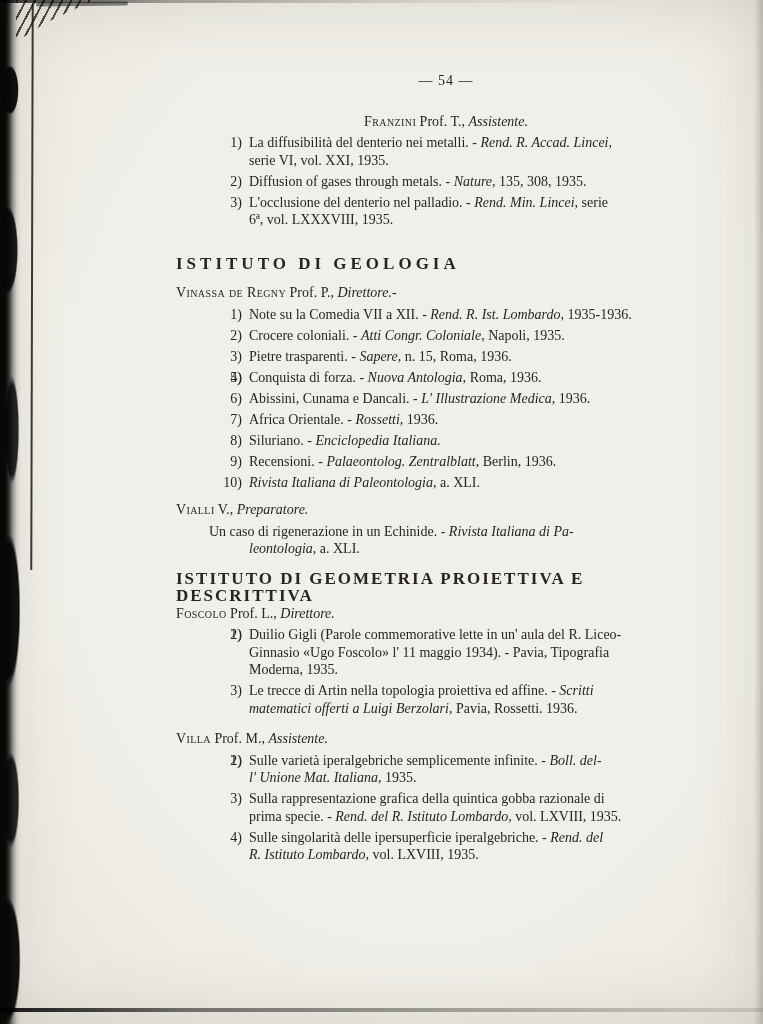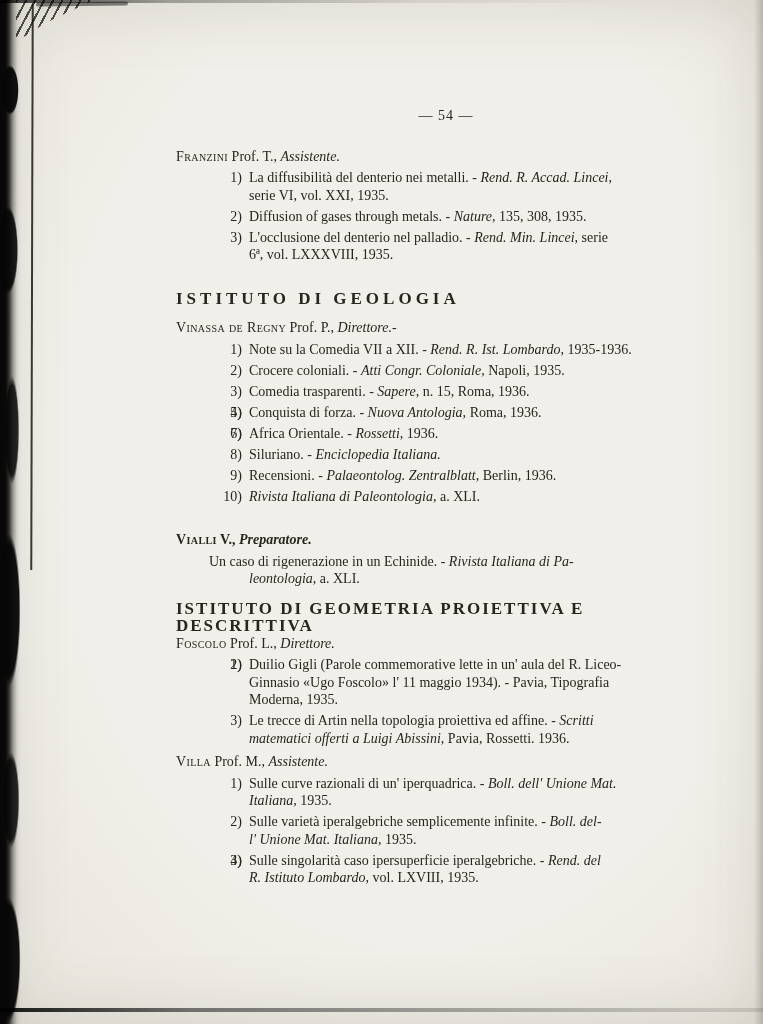--- a/index.html
+++ b/index.html
@@ -48,27 +48,27 @@
     left:0;top:1008px;width:100%;height:4px;
     background:linear-gradient(90deg, rgba(0,0,0,.9), rgba(0,0,0,.5) 25%, rgba(0,0,0,.3) 60%, rgba(0,0,0,.12) 95%);
   }
   #edge-right{
     right:0;top:0;width:9px;height:100%;
     background:linear-gradient(270deg, rgba(105,98,85,.3), transparent);
   }
   
   .content{
     position:absolute;left:176px;top:0;width:540px;
-    padding-top:107px;font-size:14px;line-height:17.5px;
+    padding-top:72px;font-size:14px;line-height:17.5px;
   }
   .page-number{text-align:center;letter-spacing:1px;margin:0 0 0 0;}
   .author{margin:0 0 4px 0;}
-  .mt-franzini{margin-top:23px;}
-  .mt-vialli{margin-top:26px;font-weight:bold;}
-  .mt-villa{margin-top:6px;}
+  .mt-franzini{margin-top:23px;text-align:center;}
+  .mt-vialli{margin-top:10px;}
+  .mt-villa{margin-top:13px;}
   .inst-heading{font-weight:bold;text-align:left;margin:0;}
   .inst-heading.geologia{font-size:17px;letter-spacing:4px;margin:26px 0 12px 0;}
   .inst-heading.geometria{font-size:17px;letter-spacing:2px;margin:12px 0 0 0;}
   .pub-item{position:relative;padding-left:73px;margin-bottom:3.5px;}
   .pub-num{position:absolute;left:0;top:0;width:66px;text-align:right;}
   .hang-para{margin:0;padding-left:73px;text-indent:-40px;}
   .seg.it{font-style:italic;}
   .seg.sc{font-variant:small-caps;letter-spacing:.4px;}
 </style>
 </head>
@@ -94,44 +94,44 @@
         <div class="pub-item"><span class="pub-num">2)</span><span class="pub-body"><span class="seg">Diffusion of gases through metals. - </span><span class="seg it">Nature,</span><span class="seg"> 135, 308, 1935.</span></span></div>
         <div class="pub-item"><span class="pub-num">3)</span><span class="pub-body"><span class="seg">L'occlusione del denterio nel palladio. - </span><span class="seg it">Rend. Min. Lincei,</span><span class="seg"> serie</span><br><span class="seg">6ª, vol. LXXXVIII, 1935.</span></span></div>
       </div>
 
     <h2 class="inst-heading geologia">ISTITUTO DI GEOLOGIA</h2>
 
     <p class="author"><span class="seg sc">Vinassa de Regny</span><span class="seg"> Prof. P., </span><span class="seg it">Direttore.-</span></p>
     <div>
         <div class="pub-item"><span class="pub-num">1)</span><span class="pub-body"><span class="seg">Note su la Comedia VII a XII. - </span><span class="seg it">Rend. R. Ist. Lombardo,</span><span class="seg"> 1935-1936.</span></span></div>
         <div class="pub-item"><span class="pub-num">2)</span><span class="pub-body"><span class="seg">Crocere coloniali. - </span><span class="seg it">Atti Congr. Coloniale,</span><span class="seg"> Napoli, 1935.</span></span></div>
-        <div class="pub-item"><span class="pub-num">3)</span><span class="pub-body"><span class="seg">Comedia trasparenti. - </span><span class="seg it">Sapere,</span><span class="seg"> n. 15, Roma, 1936.</span></span></div>
+        <div class="pub-item"><span class="pub-num">3)</span><span class="pub-body"><span class="seg">Pietre trasparenti. - </span><span class="seg it">Sapere,</span><span class="seg"> n. 15, Roma, 1936.</span></span></div>
         <div class="pub-item"><span class="pub-num">4)</span></div>
         <div class="pub-item"><span class="pub-num">5)</span><span class="pub-body"><span class="seg">Conquista di forza. - </span><span class="seg it">Nuova Antologia,</span><span class="seg"> Roma, 1936.</span></span></div>
-        <div class="pub-item"><span class="pub-num">6)</span></div>
+        <div class="pub-item"><span class="pub-num">6)</span><span class="pub-body"><span class="seg">Abissini, Cunama e Dancali. - </span><span class="seg it">L' Illustrazione Medica,</span><span class="seg"> 1936.</span></span></div>
         <div class="pub-item"><span class="pub-num">7)</span><span class="pub-body"><span class="seg">Africa Orientale. - </span><span class="seg it">Rossetti,</span><span class="seg"> 1936.</span></span></div>
         <div class="pub-item"><span class="pub-num">8)</span><span class="pub-body"><span class="seg">Siluriano. - </span><span class="seg it">Enciclopedia Italiana.</span></span></div>
         <div class="pub-item"><span class="pub-num">9)</span><span class="pub-body"><span class="seg">Recensioni. - </span><span class="seg it">Palaeontolog. Zentralblatt,</span><span class="seg"> Berlin, 1936.</span></span></div>
         <div class="pub-item"><span class="pub-num">10)</span><span class="pub-body"><span class="seg it">Rivista Italiana di Paleontologia,</span><span class="seg"> a. XLI.</span></span></div>
       </div>
 
     <p class="author mt-vialli"><span class="seg sc">Vialli</span><span class="seg"> V., </span><span class="seg it">Preparatore.</span></p>
     <p class="hang-para"><span class="seg">Un caso di rigenerazione in un Echinide. - </span><span class="seg it">Rivista Italiana di Pa-</span><br><span class="seg it">leontologia,</span><span class="seg"> a. XLI.</span></p>
 
     <h2 class="inst-heading geometria">ISTITUTO DI GEOMETRIA PROIETTIVA E DESCRITTIVA</h2>
 
     <p class="author"><span class="seg sc">Foscolo</span><span class="seg"> Prof. L., </span><span class="seg it">Direttore.</span></p>
     <div>
         <div class="pub-item"><span class="pub-num">1)</span></div>
         <div class="pub-item"><span class="pub-num">2)</span><span class="pub-body"><span class="seg">Duilio Gigli (Parole commemorative lette in un' aula del R. Liceo-</span><br><span class="seg">Ginnasio «Ugo Foscolo» l' 11 maggio 1934). - Pavia, Tipografia</span><br><span class="seg">Moderna, 1935.</span></span></div>
-        <div class="pub-item"><span class="pub-num">3)</span><span class="pub-body"><span class="seg">Le trecce di Artin nella topologia proiettiva ed affine. - </span><span class="seg it">Scritti</span><br><span class="seg it">matematici offerti a Luigi Abissini,</span><span class="seg"> Pavia, Rossetti. 1936.</span></span></div>
+        <div class="pub-item"><span class="pub-num">3)</span><span class="pub-body"><span class="seg">Le trecce di Artin nella topologia proiettiva ed affine. - </span><span class="seg it">Scritti</span><br><span class="seg it">matematici offerti a Luigi Berzolari,</span><span class="seg"> Pavia, Rossetti. 1936.</span></span></div>
       </div>
 
     <p class="author mt-villa"><span class="seg sc">Villa</span><span class="seg"> Prof. M., </span><span class="seg it">Assistente.</span></p>
     <div>
-        <div class="pub-item"><span class="pub-num">1)</span><span class="pub-body"><span class="seg">Sulle curve razionali di un' iperquadrica. - </span><span class="seg it">Boll. dell' Unione Mat.</span><br><span class="seg it">Italiana,</span><span class="seg"> 1935.</span></span></div>
+        <div class="pub-item"><span class="pub-num">1)</span></div>
         <div class="pub-item"><span class="pub-num">2)</span><span class="pub-body"><span class="seg">Sulle varietà iperalgebriche semplicemente infinite. - </span><span class="seg it">Boll. del-</span><br><span class="seg it">l' Unione Mat. Italiana,</span><span class="seg"> 1935.</span></span></div>
-        <div class="pub-item"><span class="pub-num">3)</span></div>
-        <div class="pub-item"><span class="pub-num">4)</span><span class="pub-body"><span class="seg">Sulle singolarità caso ipersuperficie iperalgebriche. - </span><span class="seg it">Rend. del</span><br><span class="seg it">R. Istituto Lombardo,</span><span class="seg"> vol. LXVIII, 1935.</span></span></div>
+        <div class="pub-item"><span class="pub-num">3)</span><span class="pub-body"><span class="seg">Sulla rappresentazione grafica della quintica gobba razionale di</span><br><span class="seg">prima specie. - </span><span class="seg it">Rend. del R. Istituto Lombardo,</span><span class="seg"> vol. LXVIII, 1935.</span></span></div>
+        <div class="pub-item"><span class="pub-num">4)</span><span class="pub-body"><span class="seg">Sulle singolarità delle ipersuperficie iperalgebriche. - </span><span class="seg it">Rend. del</span><br><span class="seg it">R. Istituto Lombardo,</span><span class="seg"> vol. LXVIII, 1935.</span></span></div>
       </div>
 
   </main>
 </div>
 
 </body></html>

